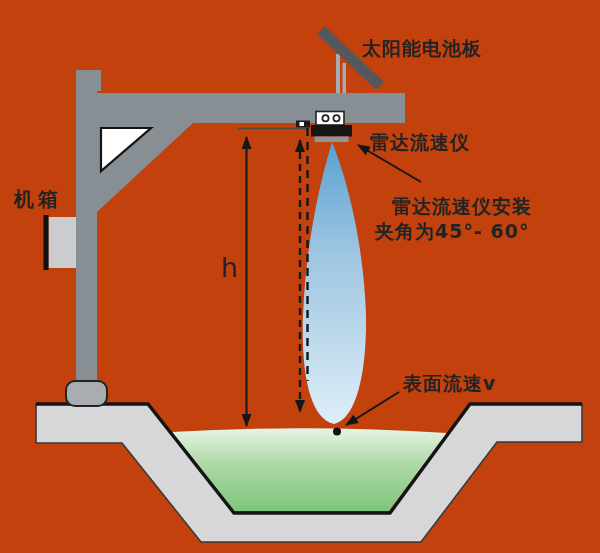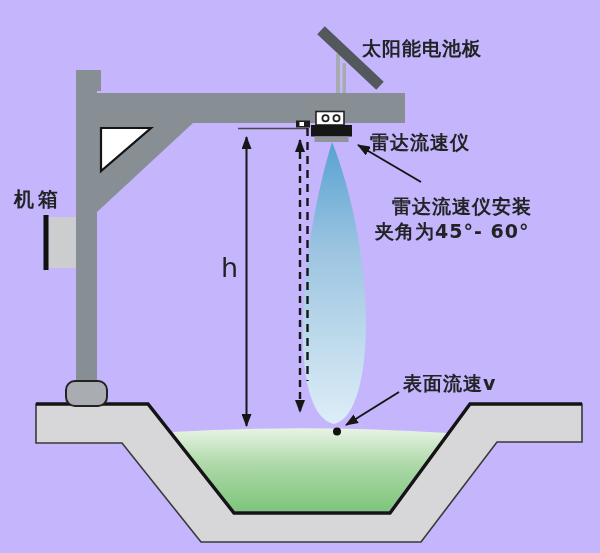--- a/index.html
+++ b/index.html
@@ -1,19 +1,19 @@
 <!DOCTYPE html>
 <html><head>
 <meta charset="utf-8">
 <style>
   html,body{margin:0;padding:0;background:#ffffff;}
   .stage{
     position:relative;
     width:600px;height:553px;
-    background:#c4b5fd;
+    background:#c2410c;
     overflow:hidden;
     font-family:"DejaVu Sans","Liberation Sans",sans-serif;
   }
   svg{display:block;}
   text{
     fill:#222325;
     font-family:"DejaVu Sans","Liberation Sans",sans-serif;
   }
   .cjk{font-size:19px;font-weight:bold;letter-spacing:1px;}
   .cjk-wide{font-size:20px;font-weight:bold;letter-spacing:4px;}

